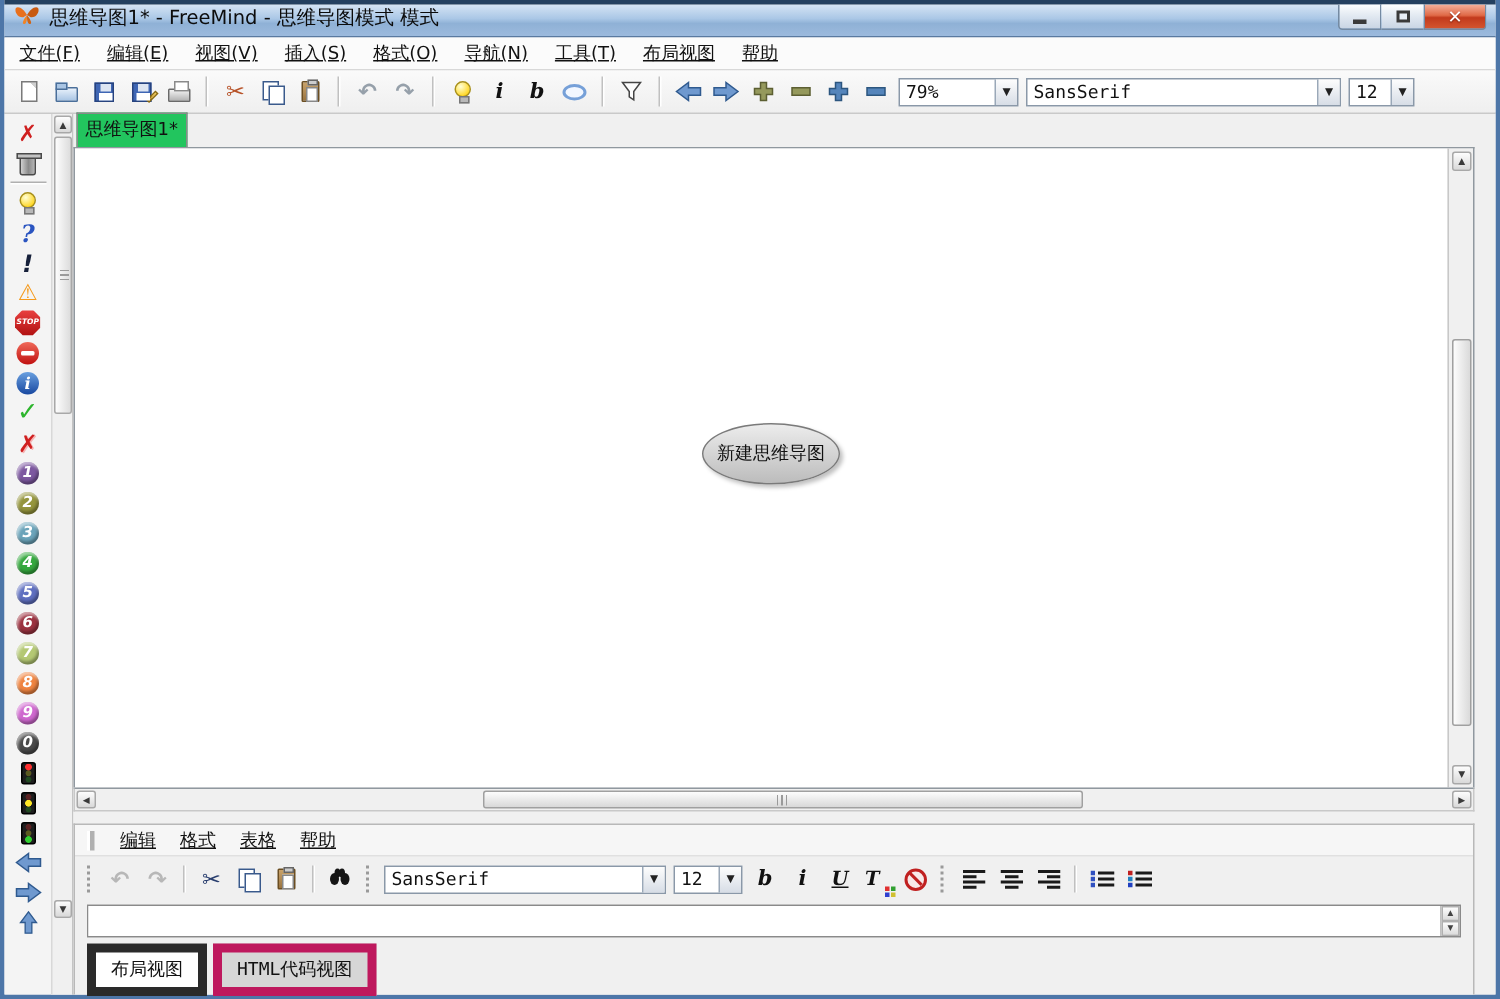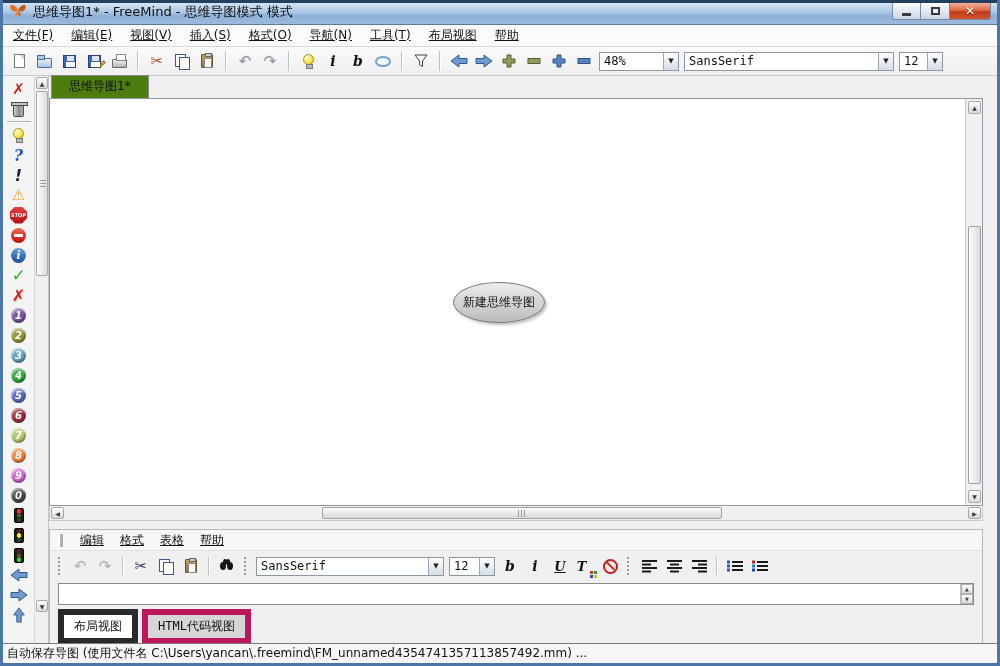--- a/index.html
+++ b/index.html
@@ -116,24 +116,24 @@
   .s-scroll { width:14px; position:relative; background:#f0f0f0; border-left:1px solid #d8d8d8; }
   .sc-btn { position:absolute; left:1px; width:12px; height:12px; display:flex; align-items:center; justify-content:center;
     font-size:6px; color:#3a3a3a; background:linear-gradient(#fdfdfd,#d9d9d9); border:1px solid #a8a8a8; border-radius:2px; }
   .sc-thumb { position:absolute; left:1px; width:12px; background:linear-gradient(90deg,#fdfdfd,#dcdcdc); border:1px solid #a8a8a8; border-radius:2px; }
   .sc-grip { position:absolute; left:3px; top:50%; width:6px; height:7px; margin-top:-4px;
     background:repeating-linear-gradient(180deg,#9a9a9a 0 1px,transparent 1px 3px); }
 
   
   .main { flex:1 1 auto; display:flex; flex-direction:column; min-width:0; padding-right:14px; background:#f0f0f0; }
   .tabstrip { height:22px; flex:0 0 22px; display:flex; align-items:flex-end; padding-left:2px; }
-  .map-tab { padding:2px 17px 3px; background:#4d7c0f; border:1px solid #8a8a8a; border-bottom:none; font-size:12px; }
+  .map-tab { padding:2px 5px 3px; background:#22c55e; border:1px solid #8a8a8a; border-bottom:none; font-size:12px; }
   .canvas-row { flex:1 1 auto; display:flex; min-height:0; border:1px solid #90989f; border-bottom:none; }
   .canvas { flex:1; position:relative; background:#fff; }
-  .root-node { position:absolute; left:403px; top:183px; width:92px; height:41px; border-radius:50%;
+  .root-node { position:absolute; left:418px; top:183px; width:92px; height:41px; border-radius:50%;
     background:linear-gradient(#ececec,#bcbcbc); border:1px solid #7a7a7a; box-shadow:2px 2px 3px rgba(0,0,0,.25);
     display:flex; align-items:center; justify-content:center; font-size:12px; color:#111; }
   .vscroll { flex:0 0 17px; position:relative; background:#f0f0f0; border-left:1px solid #c8c8c8; }
   .vsc-btn { position:absolute; left:2px; width:13px; height:13px; display:flex; align-items:center; justify-content:center;
     font-size:6px; color:#3a3a3a; background:linear-gradient(#fdfdfd,#d9d9d9); border:1px solid #a8a8a8; border-radius:2px; }
   .vsc-thumb { position:absolute; left:2px; width:13px; background:linear-gradient(90deg,#fdfdfd,#dadada); border:1px solid #a0a0a0; border-radius:2px; }
   .hscroll { height:16px; flex:0 0 16px; position:relative; background:#f0f0f0; border:1px solid #c8c8c8; border-top:1px solid #90989f; }
   .hsc-btn { position:absolute; top:1px; width:13px; height:12px; display:flex; align-items:center; justify-content:center;
     font-size:6px; color:#3a3a3a; background:linear-gradient(#fdfdfd,#d9d9d9); border:1px solid #a8a8a8; border-radius:2px; }
   .hsc-thumb { position:absolute; top:1px; left:272px; width:400px; height:12px;
@@ -293,21 +293,21 @@
       <svg width="14" height="14" viewBox="0 0 14 14">
         <path d="M5 1 h4 v4 h4 v4 h-4 v4 h-4 v-4 h-4 v-4 h4 Z" fill="#5585bb" stroke="#2c567f"></path>
       </svg>
     </span>
     <span class="tbtn">
       <svg width="14" height="8" viewBox="0 0 14 8">
         <rect x="1" y="1.5" width="12" height="5" fill="#5585bb" stroke="#2c567f"></rect>
       </svg>
     </span>
     <span class="combo w-zoom">
-      <span class="val mono">48%</span>
+      <span class="val mono">79%</span>
       <span class="arrbtn">▼</span>
     </span>
     <span class="combo w-font">
       <span class="val mono">SansSerif</span>
       <span class="arrbtn">▼</span>
     </span>
     <span class="combo w-size">
       <span class="val mono">12</span>
       <span class="arrbtn">▼</span>
     </span>
@@ -553,16 +553,13 @@
         </div>
 
         <div class="e-tabs">
           <span class="e-tab active">布局视图</span>
           <span class="e-tab inactive">HTML代码视图</span>
         </div>
       </div>
     </div>
   </div>
 
-  <div class="statusbar">
-    <span>自动保存导图 (使用文件名 C:\Users\yancan\.freemind\FM_unnamed4354741357113857492.mm) ...</span>
-  </div>
 </div>
 
 </body></html>

